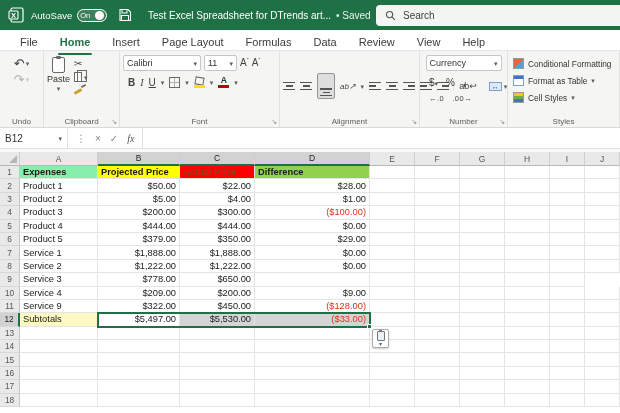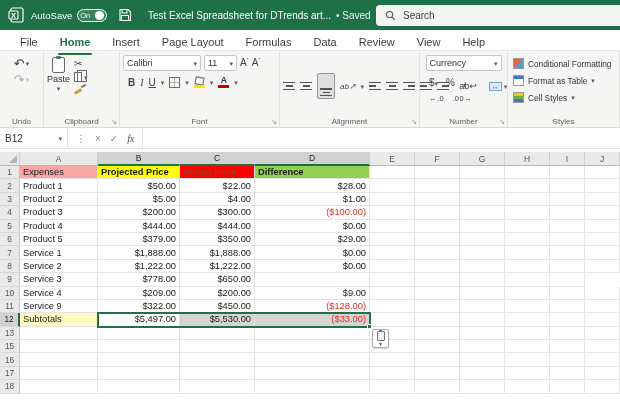--- a/index.html
+++ b/index.html
@@ -103,21 +103,21 @@
   .colhdr{background:#E9E9E9;border-right:1px solid #CFCFCF;border-bottom:1px solid #B9B9B9;font-size:8.5px;color:#555;display:flex;align-items:center;justify-content:center}
   .colhdr.selcol{background:#D2D2D2;border-bottom:2px solid #1E7145;color:#222}
   .corner{background:#E9E9E9;border-right:1px solid #CFCFCF;border-bottom:1px solid #B9B9B9;position:relative}
   .corner::after{content:"";position:absolute;right:2px;bottom:2px;border-style:solid;border-width:0 0 8px 8px;border-color:transparent transparent #B7B7B7 transparent}
   .datarow{height:13.4px}
   .rowhdr{background:#E9E9E9;border-right:1px solid #C6C6C6;border-bottom:1px solid #D8D8D8;font-size:8.3px;color:#555;display:flex;align-items:center;justify-content:center}
   .rowhdr.selrow{background:#D2D2D2;border-right:2px solid #1E7145;color:#222}
   .cell{border-right:1px solid #E4E4E4;border-bottom:1px solid #E4E4E4;font-size:9.3px;color:#1a1a1a;display:flex;align-items:center;padding:0 3px;overflow:hidden;white-space:nowrap}
   .num{justify-content:flex-end}
   .neg{color:#E0301E}
-  .c-blue{background:#fca5a5;font-weight:normal}
+  .c-blue{background:#86efac;font-weight:bold}
   .c-yellow{background:#FFFF00;font-weight:bold}
   .c-red{background:#FF0000;color:#9C3A1F;font-weight:bold}
   .c-green{background:#92D050;font-weight:bold}
   .c-purple{background:#fef9c3;font-weight:normal}
   .sel-bg{background:#D5D5D5}
   .active-cell{background:#fff}
   .sel-box{position:absolute;left:97px;top:160px;width:274px;height:16px;border:2px solid #1E7145;pointer-events:none}
   .fill-handle{position:absolute;right:-3px;bottom:-3px;width:5px;height:5px;background:#1E7145;border:1px solid #fff}
   .paste-opt{position:absolute;left:372px;top:177px;width:17px;height:19px;background:#fff;border:1px solid #ABABAB;border-radius:2px;display:flex;flex-direction:column;align-items:center;justify-content:center;box-shadow:0 1px 2px rgba(0,0,0,.2)}
   .paste-opt .mini-clip{width:8px;height:10px;border:1px solid #777;border-radius:1px;position:relative;background:#EAF1FA}
@@ -524,20 +524,33 @@
           <div class="cell"></div>
           <div class="cell"></div>
           <div class="cell"></div>
           <div class="cell"></div>
           <div class="cell"></div>
           <div class="cell"></div>
           <div class="cell"></div>
           <div class="cell"></div>
         </div>
         <div class="grow datarow">
+          <div class="rowhdr">14</div>
+          <div class="cell"></div>
+          <div class="cell"></div>
+          <div class="cell"></div>
+          <div class="cell"></div>
+          <div class="cell"></div>
+          <div class="cell"></div>
+          <div class="cell"></div>
+          <div class="cell"></div>
+          <div class="cell"></div>
+          <div class="cell"></div>
+        </div>
+        <div class="grow datarow">
           <div class="rowhdr">15</div>
           <div class="cell"></div>
           <div class="cell"></div>
           <div class="cell"></div>
           <div class="cell"></div>
           <div class="cell"></div>
           <div class="cell"></div>
           <div class="cell"></div>
           <div class="cell"></div>
           <div class="cell"></div>

